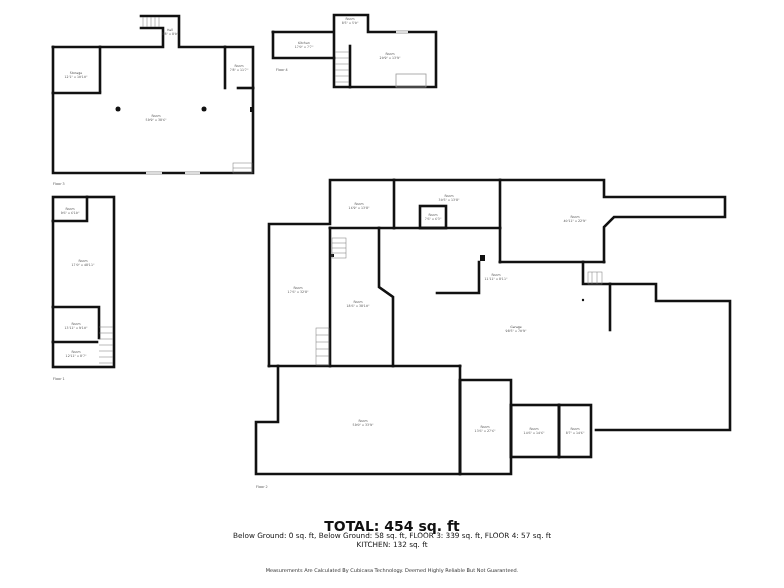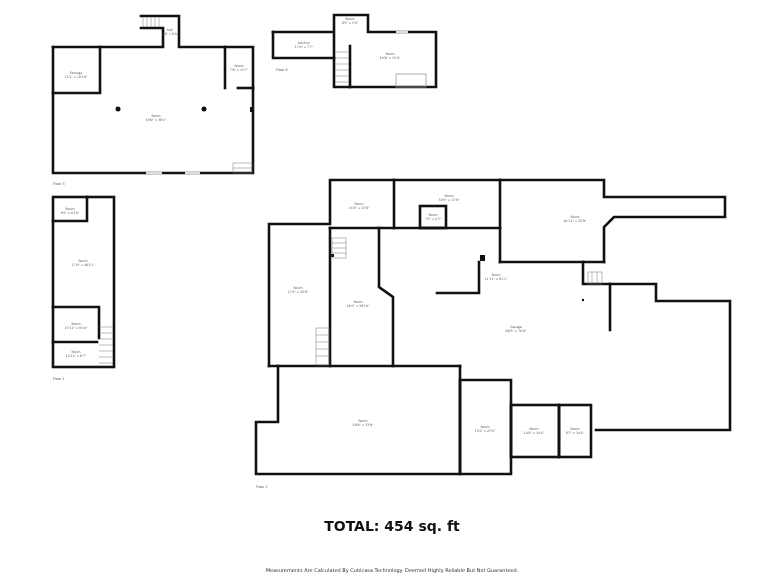--- a/index.html
+++ b/index.html
@@ -169,14 +169,16 @@
     <text class="lbl" x="534" y="430">Room</text>
     <text class="lbl" x="534" y="434">14'6" x 14'6"</text>
     <text class="lbl" x="575" y="430">Room</text>
     <text class="lbl" x="575" y="434">8'7" x 14'6"</text>
     <text class="flbl" x="256" y="488">Floor 2</text>
   </g>
 </svg>
 
 <div class="summary">
   <div class="total">TOTAL: 454 sq. ft</div>
+  <div>Below Ground: 0 sq. ft, Below Ground: 58 sq. ft, FLOOR 3: 339 sq. ft, FLOOR 4: 57 sq. ft</div>
+  <div>KITCHEN: 132 sq. ft</div>
 </div>
 <div class="disclaimer">Measurements Are Calculated By Cubicasa Technology. Deemed Highly Reliable But Not Guaranteed.</div>
 
 </body></html>

